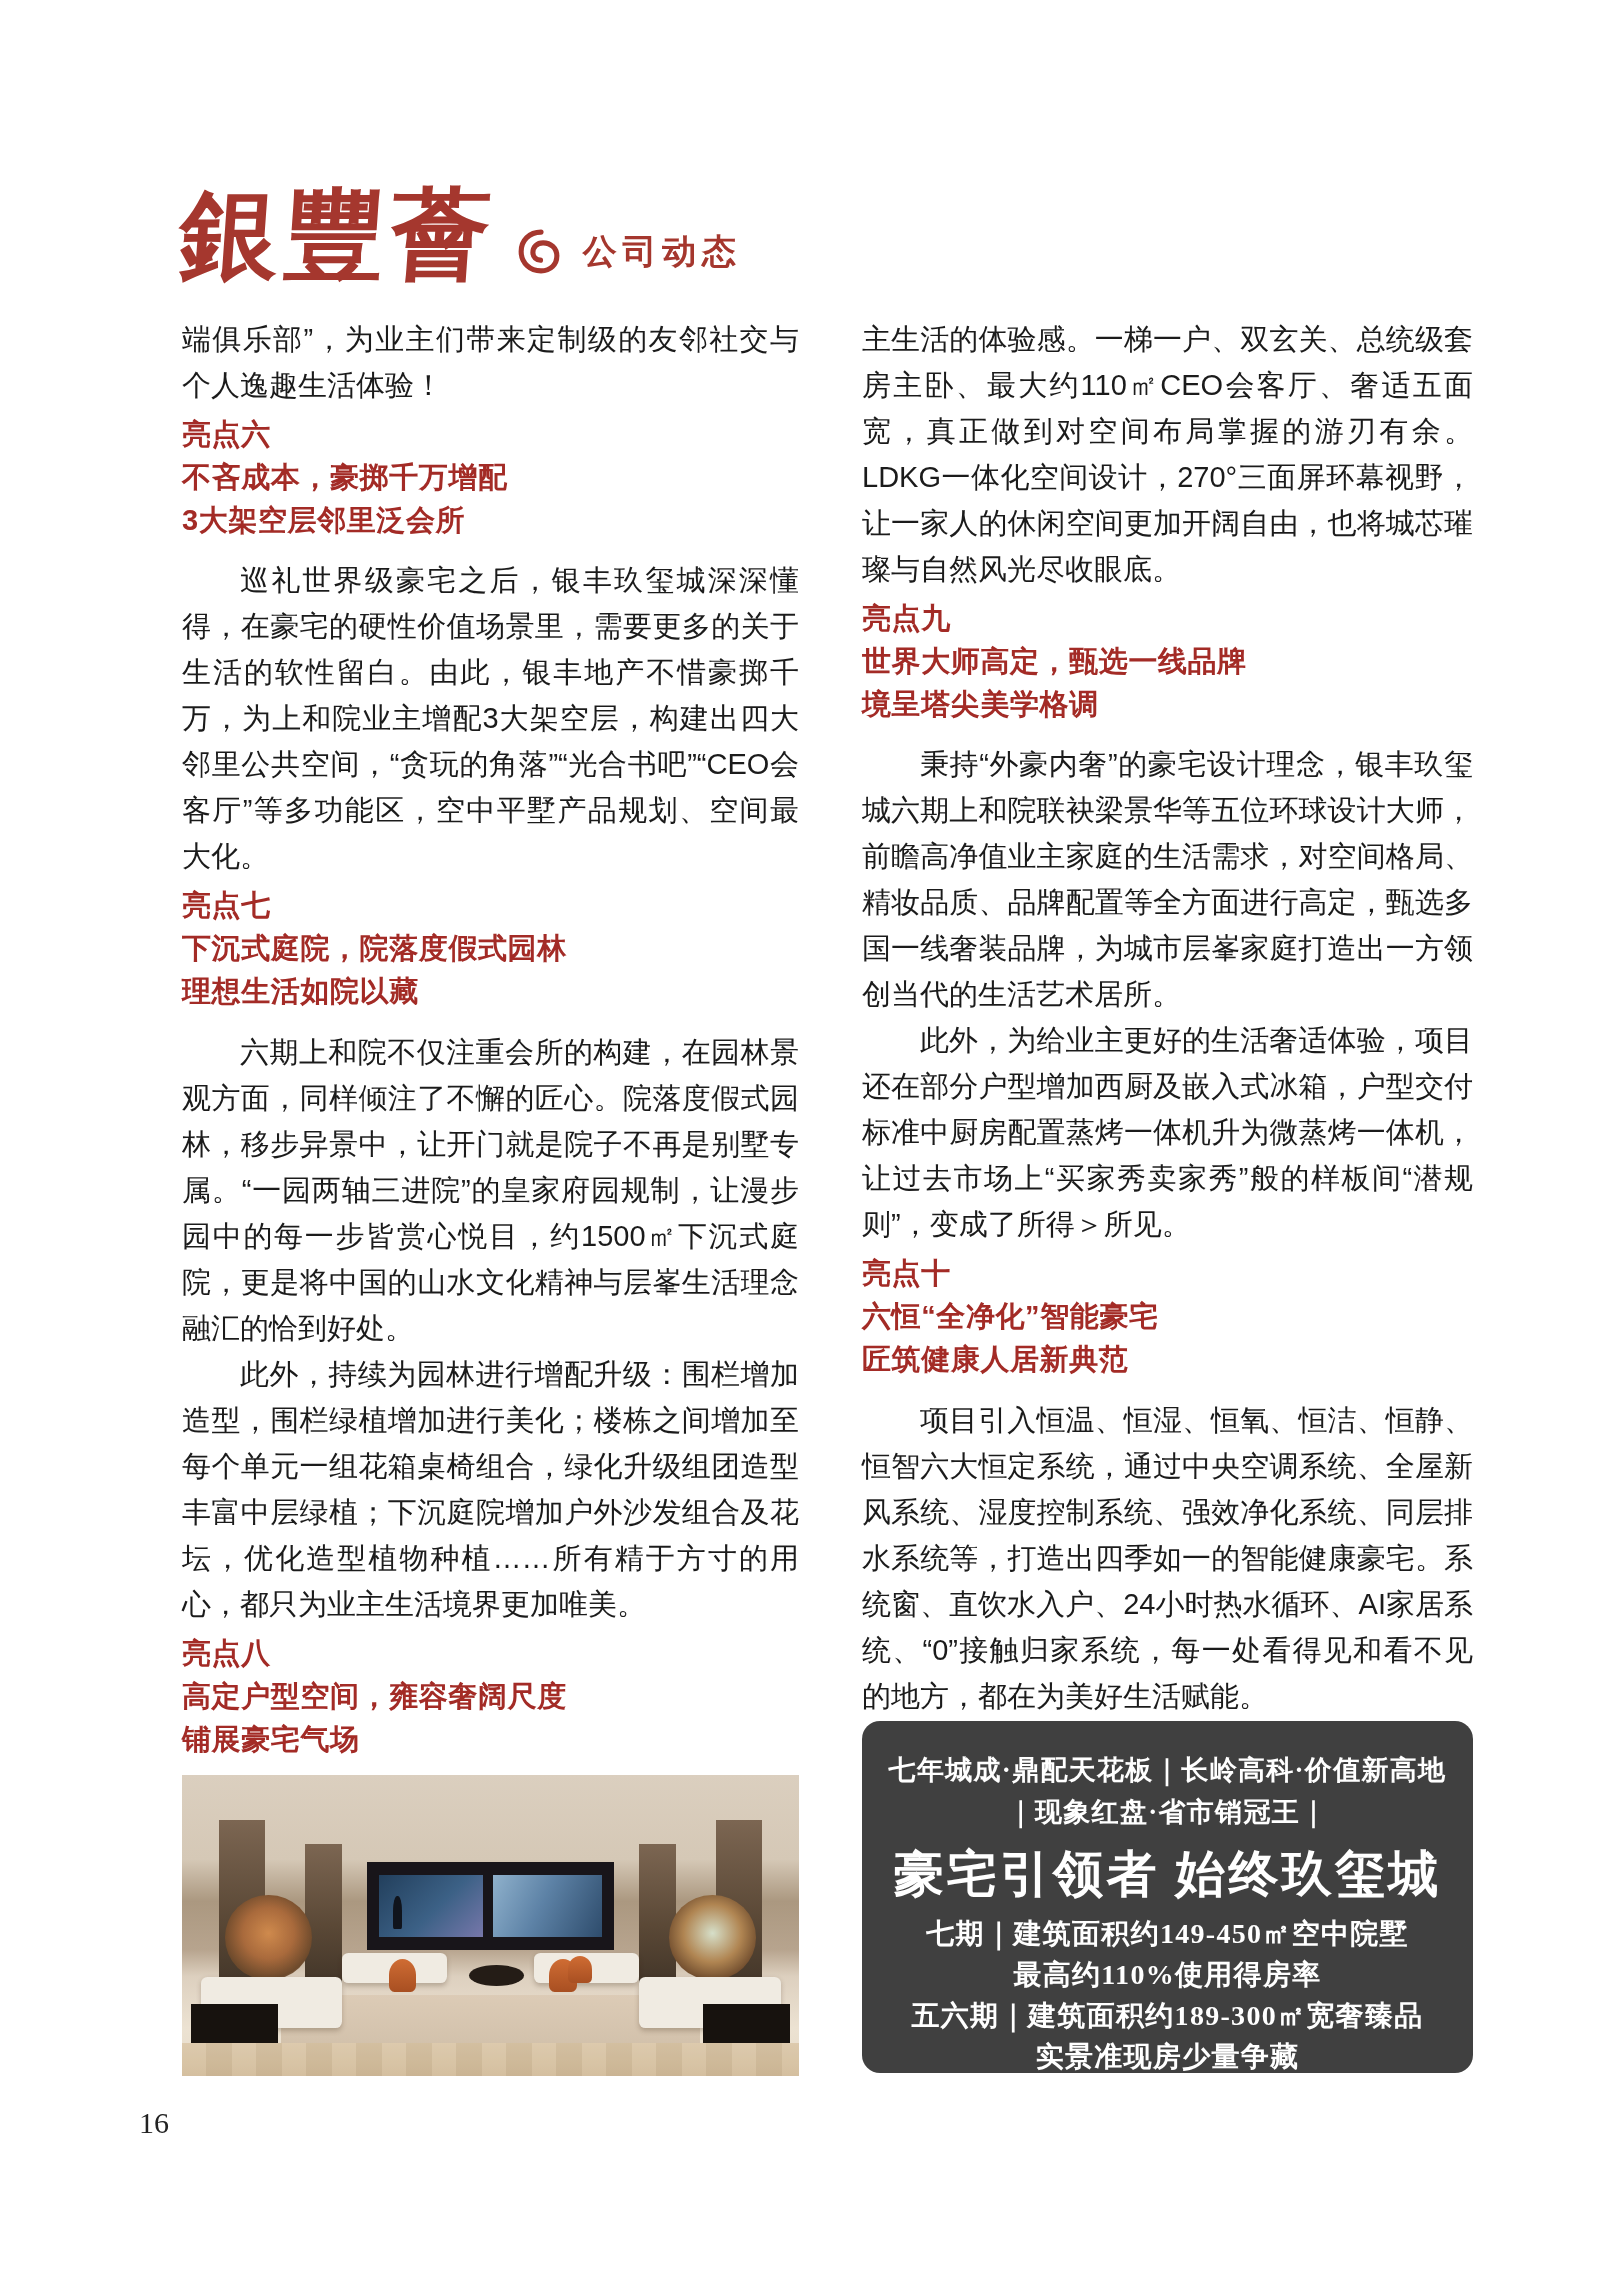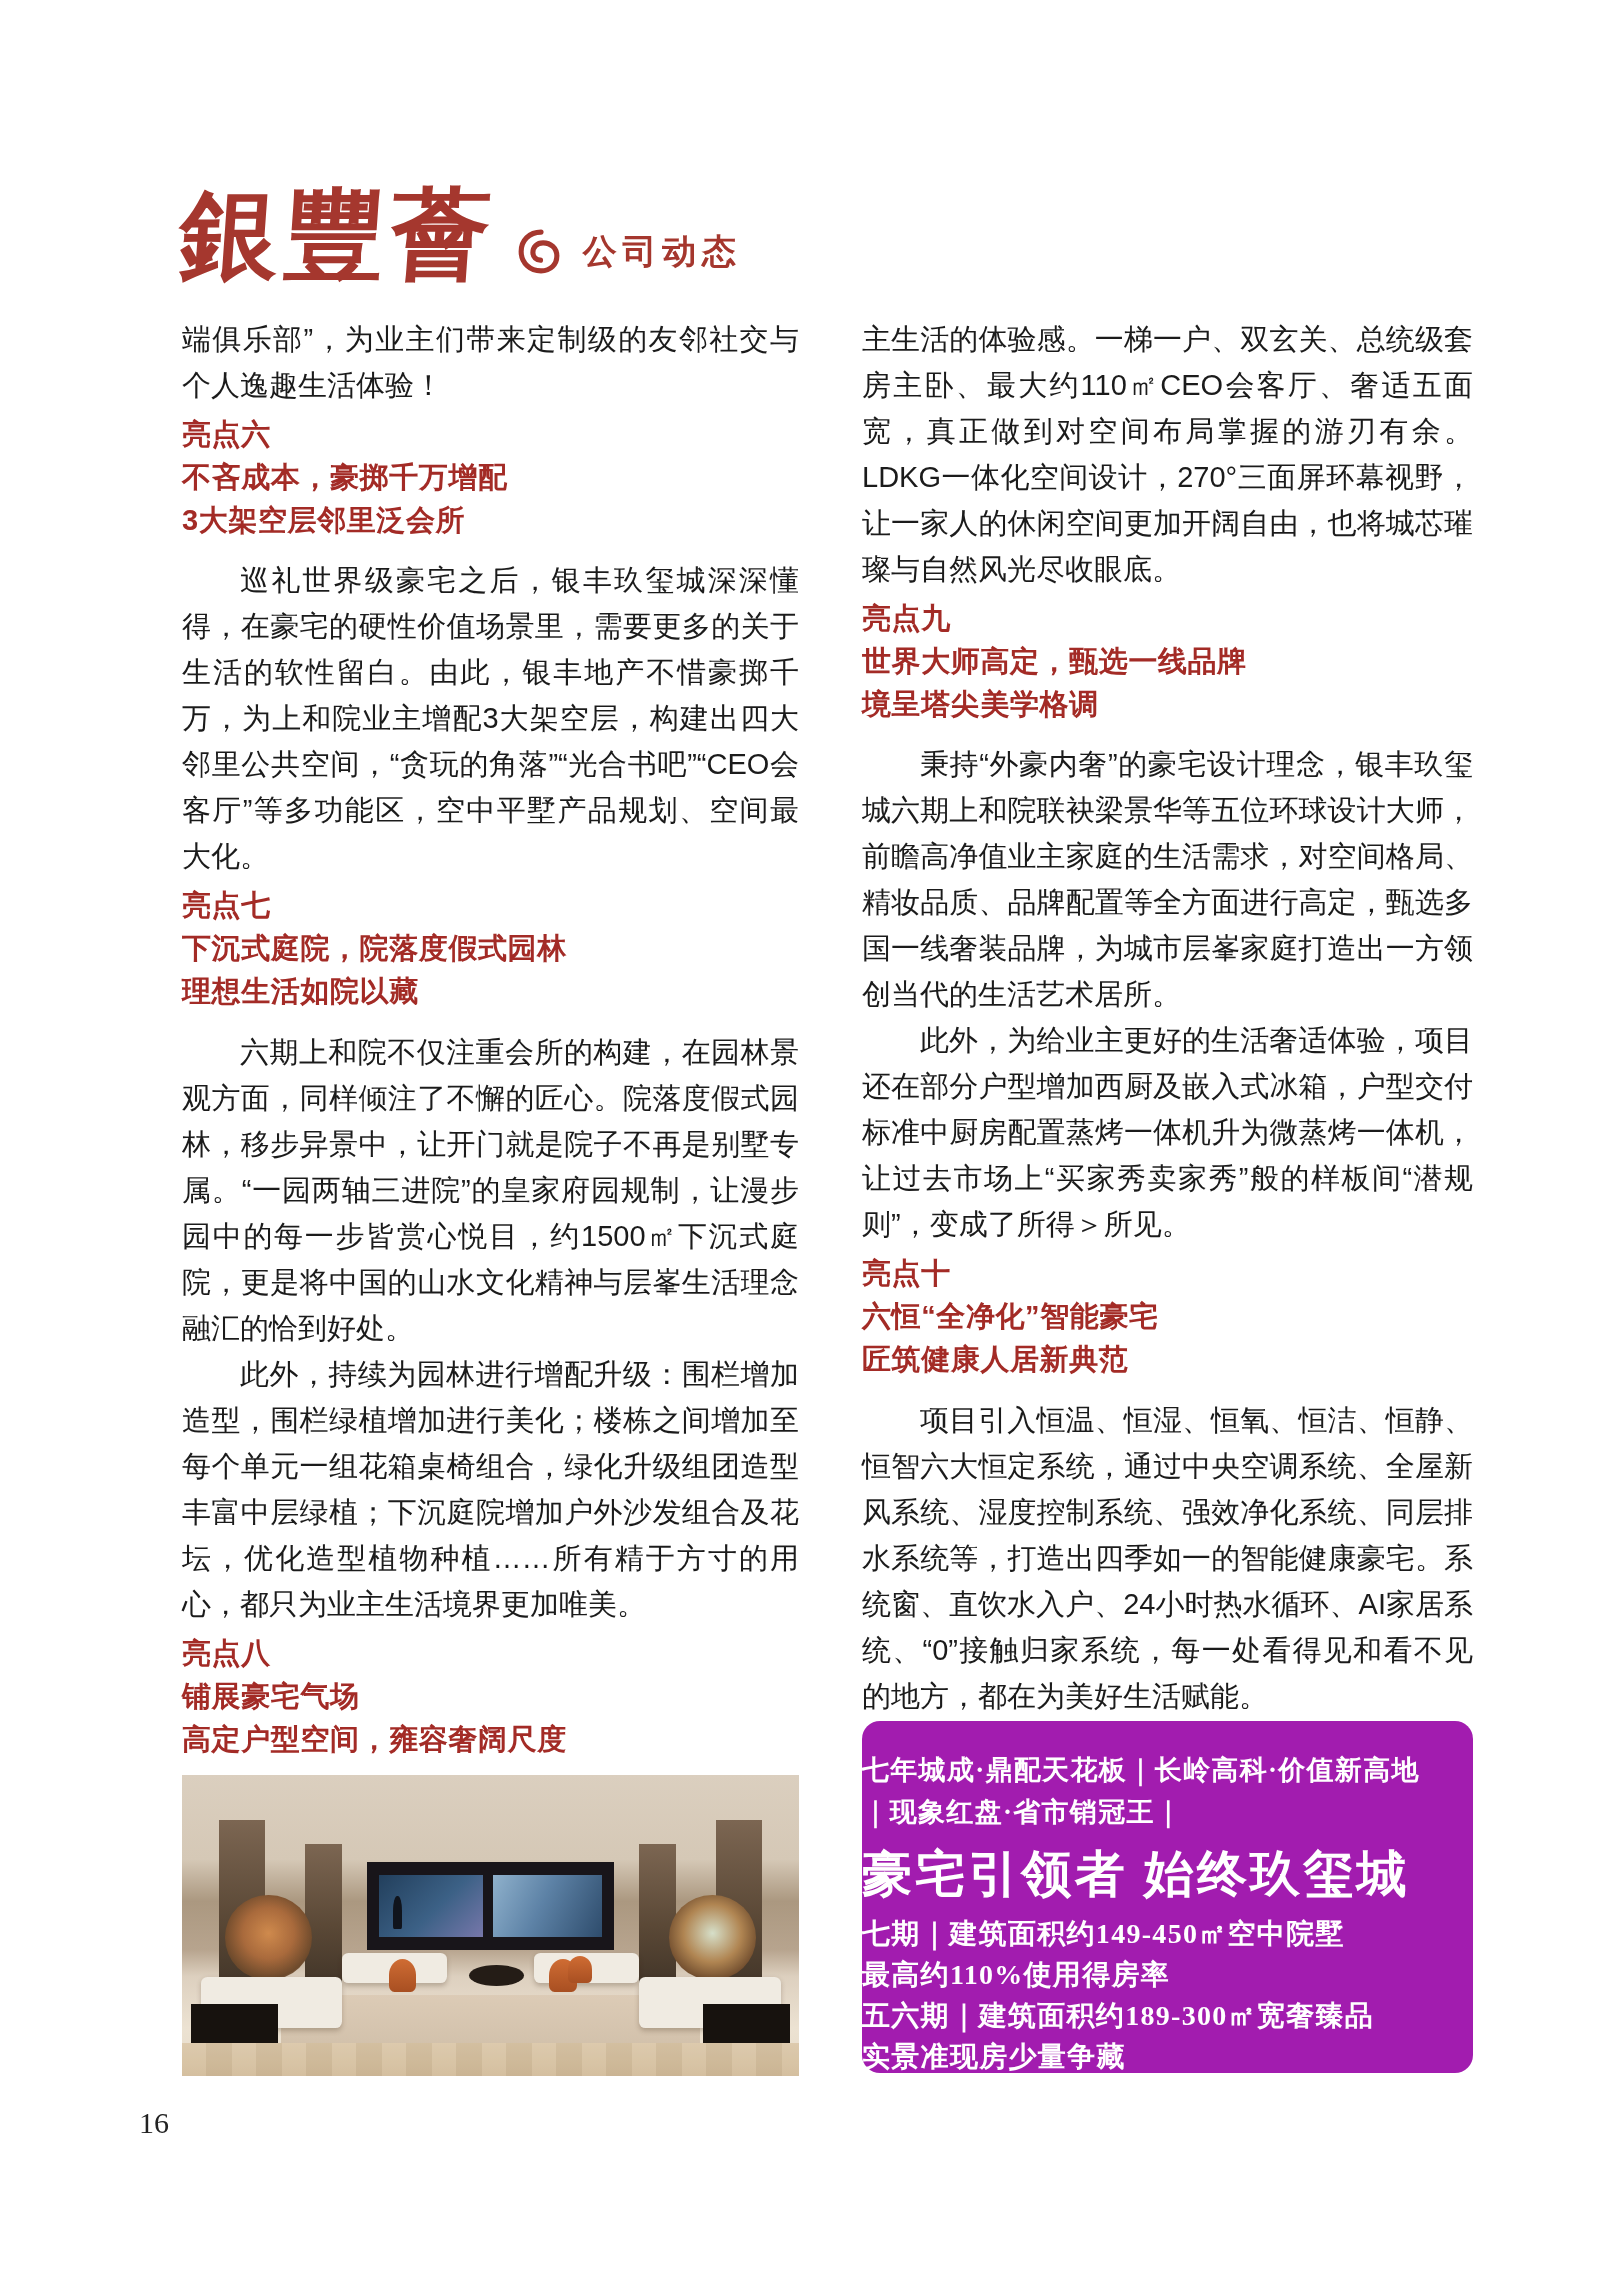--- a/index.html
+++ b/index.html
@@ -76,22 +76,22 @@
   .ph-side{background:#17120e;}
   .ph-side.l{left:1.5%;top:76%;width:14%;height:17%;}
   .ph-side.r{right:1.5%;top:76%;width:14%;height:17%;}
   .ph-carpet{left:16%;top:73%;width:68%;height:17%;background:linear-gradient(180deg,#dccbb6,#d2c1ab);}
   .ph-floor{left:0;bottom:0;width:100%;height:11%;
     background:repeating-linear-gradient(90deg,#efe5d4 0 24px,#e4d8c4 24px 50px),linear-gradient(180deg,#ece1d0,#e2d5c0);
     background-blend-mode:multiply;}
   
   .promo{
     position:absolute;left:862px;top:1721px;width:611px;height:352px;
-    background:#a21caf;border-radius:18px;
-    color:#ffffff;text-align:left;
+    background:#404040;border-radius:18px;
+    color:#ffffff;text-align:center;
     font-family:"Liberation Serif", serif;
   }
   .promo-tag{font-size:27px;line-height:42px;font-weight:600;letter-spacing:1.3px;}
   .promo-tag.first{padding-top:28px;}
   .promo-title{font-size:50px;line-height:62px;font-weight:bold;letter-spacing:3.2px;margin:10.2px 0 7.6px 0;}
   .promo-detail{font-size:28px;line-height:41px;font-weight:600;letter-spacing:1.3px;}
   
   .page-num{
     position:absolute;left:139px;top:2106px;
     font-family:"Liberation Serif", serif;
@@ -121,22 +121,22 @@
     <p class="para">巡礼世界级豪宅之后，银丰玖玺城深深懂得，在豪宅的硬性价值场景里，需要更多的关于生活的软性留白。由此，银丰地产不惜豪掷千万，为上和院业主增配3大架空层，构建出四大邻里公共空间，“贪玩的角落”“光合书吧”“CEO会客厅”等多功能区，空中平墅产品规划、空间最大化。</p>
     <div class="hblock">
       <div class="hline">亮点七</div>
       <div class="hline">下沉式庭院，院落度假式园林</div>
       <div class="hline">理想生活如院以藏</div>
     </div>
     <p class="para">六期上和院不仅注重会所的构建，在园林景观方面，同样倾注了不懈的匠心。院落度假式园林，移步异景中，让开门就是院子不再是别墅专属。“一园两轴三进院”的皇家府园规制，让漫步园中的每一步皆赏心悦目，约1500㎡下沉式庭院，更是将中国的山水文化精神与层峯生活理念融汇的恰到好处。</p>
     <p class="para">此外，持续为园林进行增配升级：围栏增加造型，围栏绿植增加进行美化；楼栋之间增加至每个单元一组花箱桌椅组合，绿化升级组团造型丰富中层绿植；下沉庭院增加户外沙发组合及花坛，优化造型植物种植……所有精于方寸的用心，都只为业主生活境界更加唯美。</p>
     <div class="hblock">
       <div class="hline">亮点八</div>
+      <div class="hline">高定户型空间，雍容奢阔尺度</div>
       <div class="hline">铺展豪宅气场</div>
-      <div class="hline">高定户型空间，雍容奢阔尺度</div>
     </div>
     <p class="para">约149-300㎡空中平墅产品规划，最大化关照业</p>
   </div>
 
   <div class="col col-right">
     <p class="para noindent">主生活的体验感。一梯一户、双玄关、总统级套房主卧、最大约110㎡CEO会客厅、奢适五面宽，真正做到对空间布局掌握的游刃有余。LDKG一体化空间设计，270°三面屏环幕视野，让一家人的休闲空间更加开阔自由，也将城芯璀璨与自然风光尽收眼底。</p>
     <div class="hblock">
       <div class="hline">亮点九</div>
       <div class="hline">世界大师高定，甄选一线品牌</div>
       <div class="hline">境呈塔尖美学格调</div>

